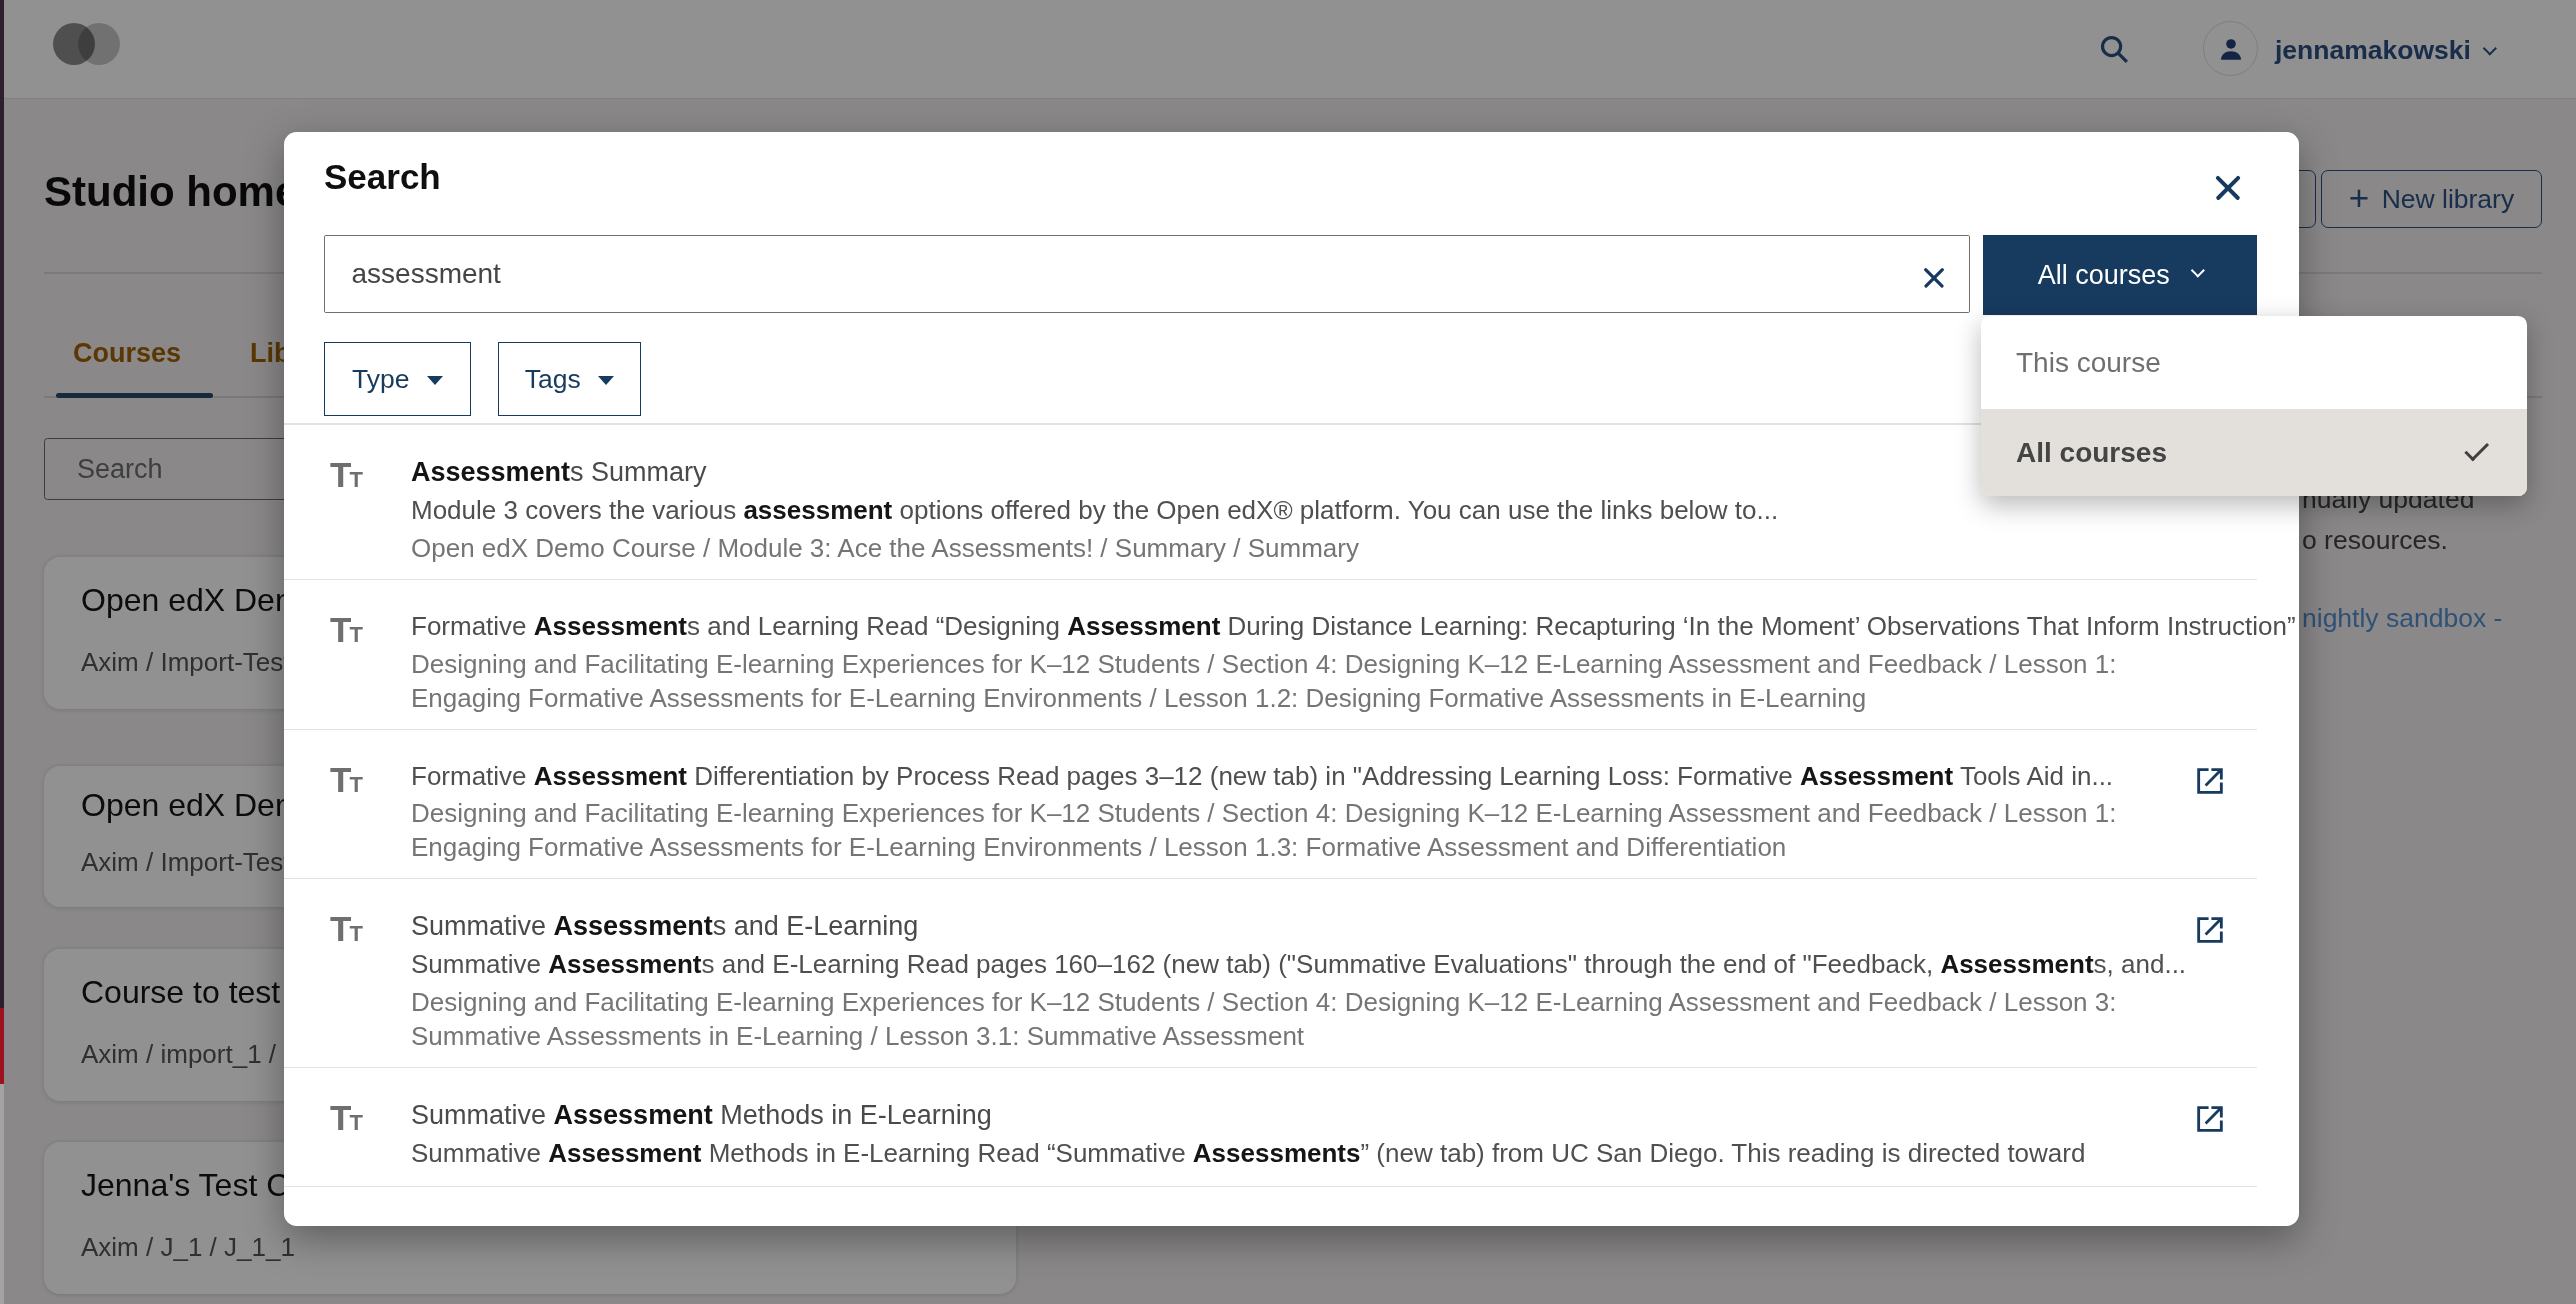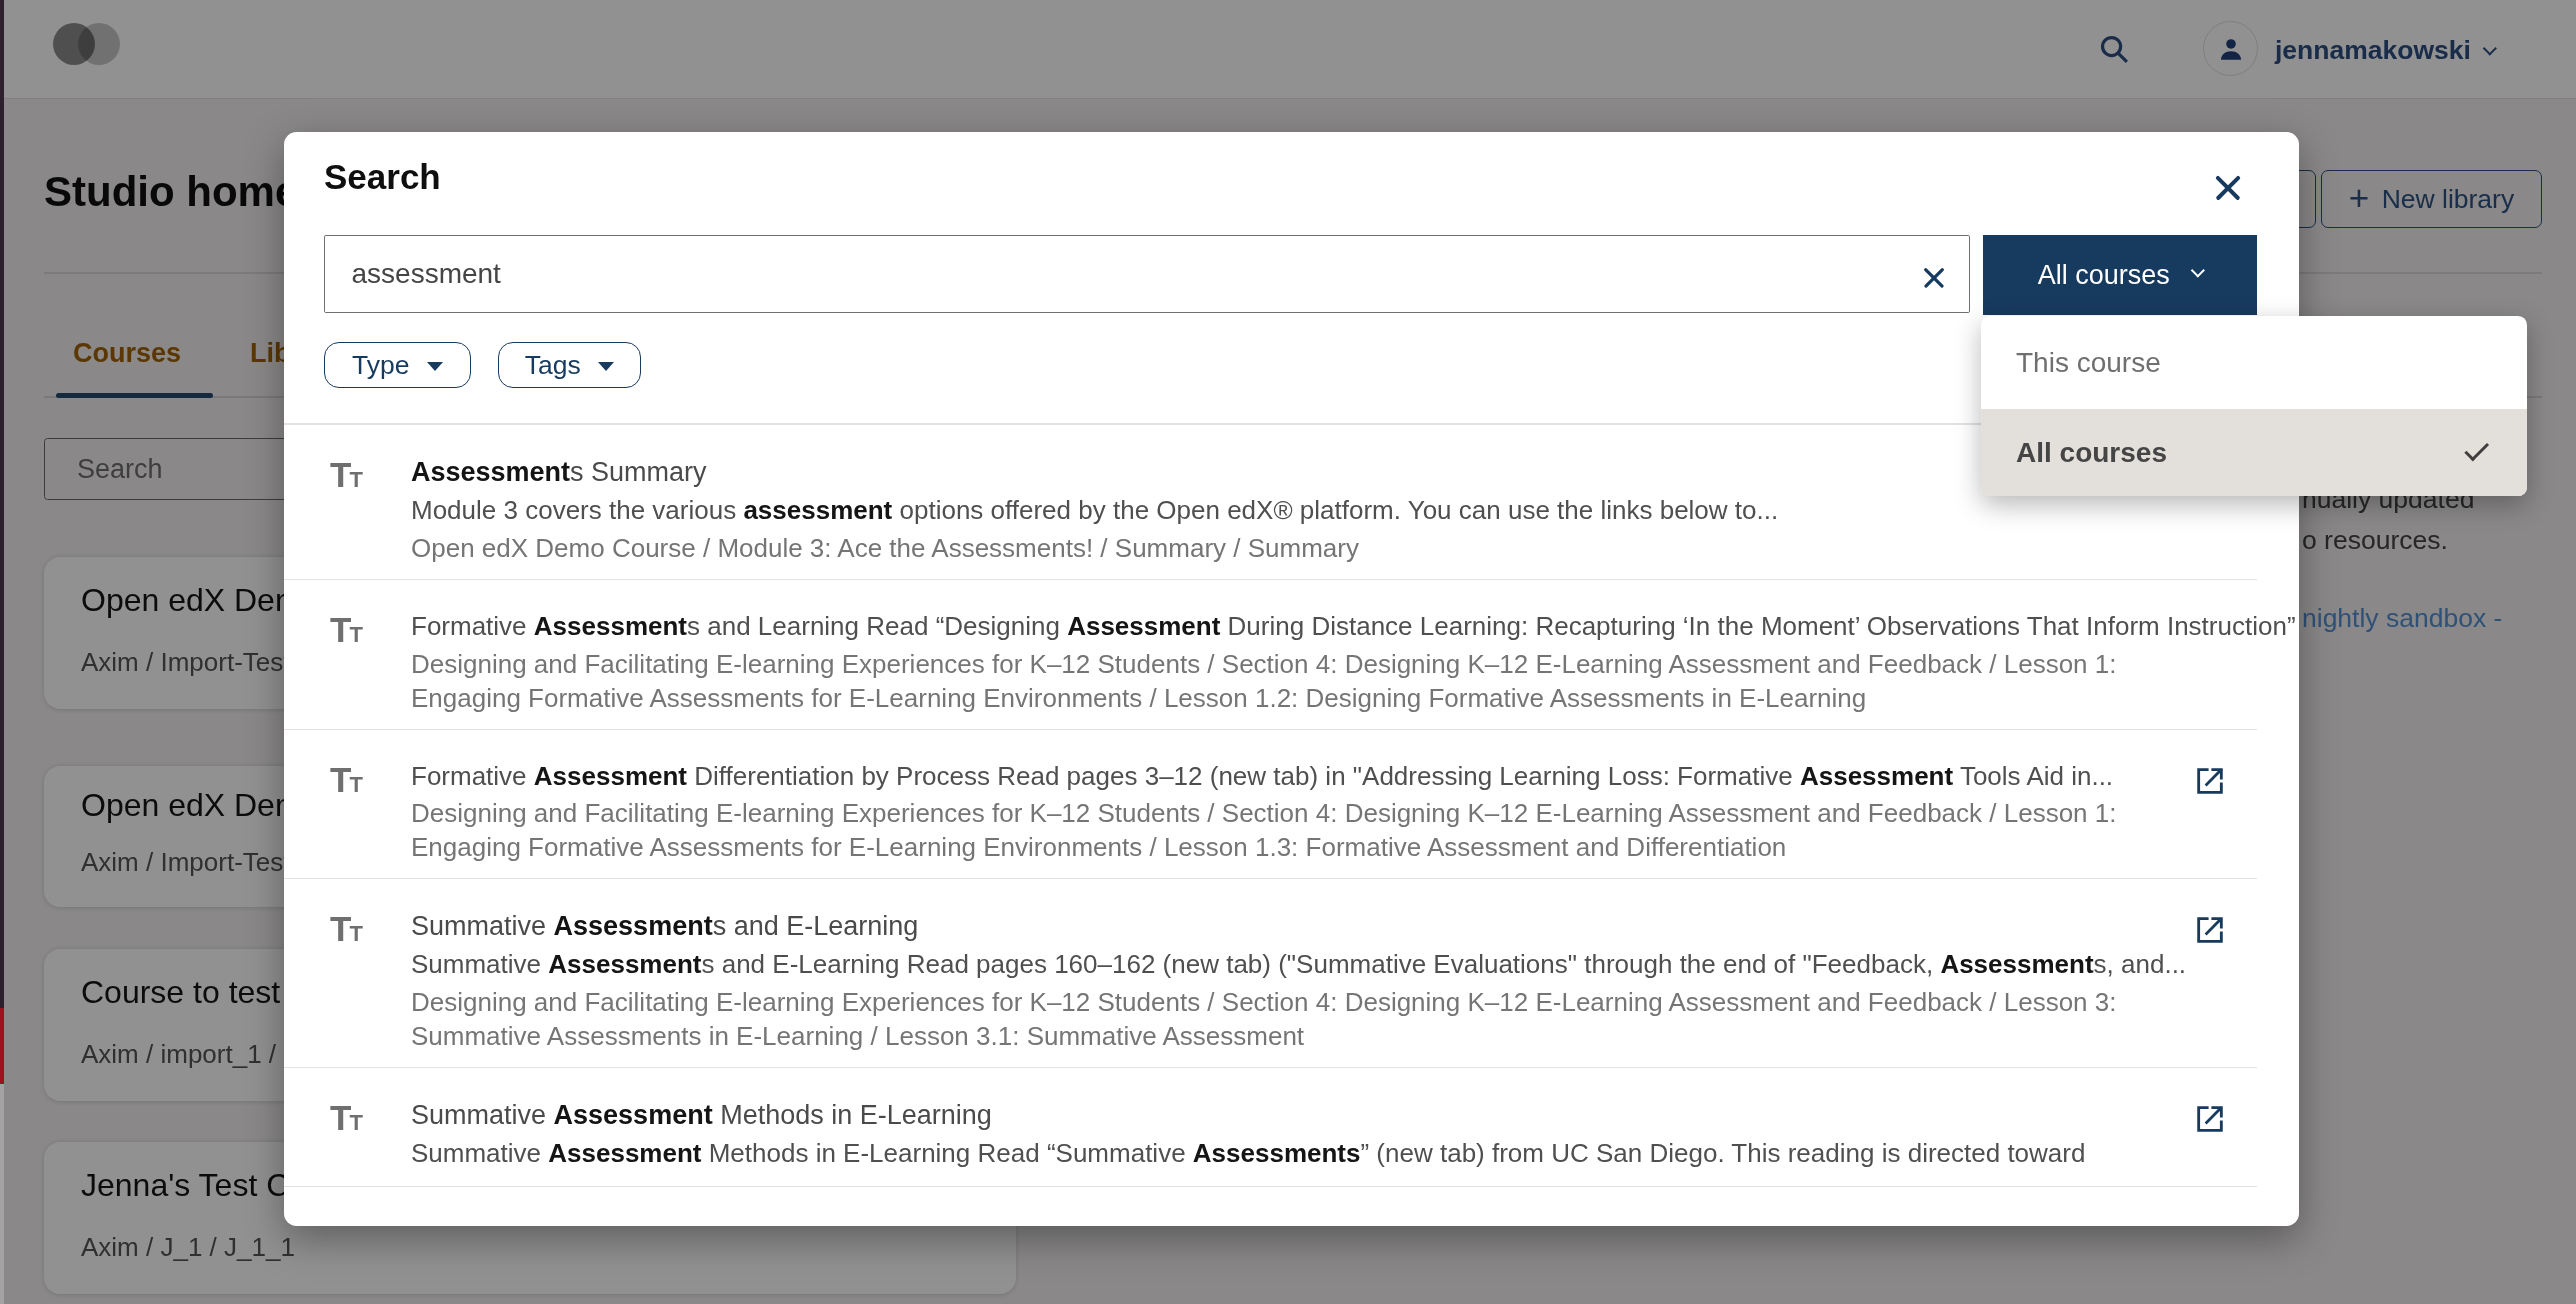--- a/index.html
+++ b/index.html
@@ -46,21 +46,21 @@
   .m-title { position:absolute; left:40px; top:25px; font-size:35px; font-weight:700; color:#0f0f0f; }
   .xicon { position:absolute; width:30px; height:30px; cursor:pointer; }
   .xicon::before,.xicon::after { content:""; position:absolute; left:-0.9px; top:13.3px; width:32px; height:3.5px; background:#173a5f; border-radius:1.8px; }
   .xicon::before { transform:rotate(45deg); }
   .xicon::after { transform:rotate(-45deg); }
   .m-close { left:1929px; top:41px; }
   .m-input { position:absolute; left:40px; top:103px; width:1646px; height:78px; border:1.8px solid #707070; border-radius:1.8px; font-size:28px; color:#454545; padding-left:26.5px; font-family:"Liberation Sans",sans-serif; background:#fff; }
   .m-clear { left:1635px; top:131px; transform:scale(0.82); }
   .scope-btn { position:absolute; left:1699px; top:103px; width:274px; height:80px; background:var(--navy); color:#fff; font-size:27px; font-weight:500; display:flex; align-items:center; justify-content:center; gap:23px; border:none; }
   .scope-btn .chev { border-width:2.7px; margin-top:-5.3px; }
-  .filter-btn { position:absolute; top:210px; height:46px; border:1.8px solid var(--navy); border-radius:15px; background:#fff; color:var(--navy); font-size:26.5px; display:flex; align-items:center; justify-content:center; gap:17.7px; }
+  .filter-btn { position:absolute; top:210px; height:74px; border:1.8px solid var(--navy); border-radius:0; background:#fff; color:var(--navy); font-size:26.5px; display:flex; align-items:center; justify-content:center; gap:17.7px; }
   .caret { width:0; height:0; border-left:8px solid transparent; border-right:8px solid transparent; border-top:9.7px solid var(--navy); margin-top:2.7px; }
   .list-top { position:absolute; left:0; top:291px; width:1973px; height:1.8px; background:#e4e2e0; }
   .results { position:absolute; left:0; top:293px; width:1973px; }
   .row { position:relative; padding:28px 106px 14px 127px; border-bottom:1.8px solid #e4e2e0; }
   .tt { position:absolute; left:46px; top:30px; color:#6f6f6f; font-weight:700; letter-spacing:-1.8px; }
   .tt .big { font-size:35px; }
   .tt .small { font-size:22px; }
   .r-title { font-size:27px; line-height:39px; color:#4a4a4a; white-space:nowrap; }
   .r-title .b { font-weight:700; color:#141414; }
   .r-desc { font-size:26px; line-height:37px; color:#4f4f4f; white-space:nowrap; }

